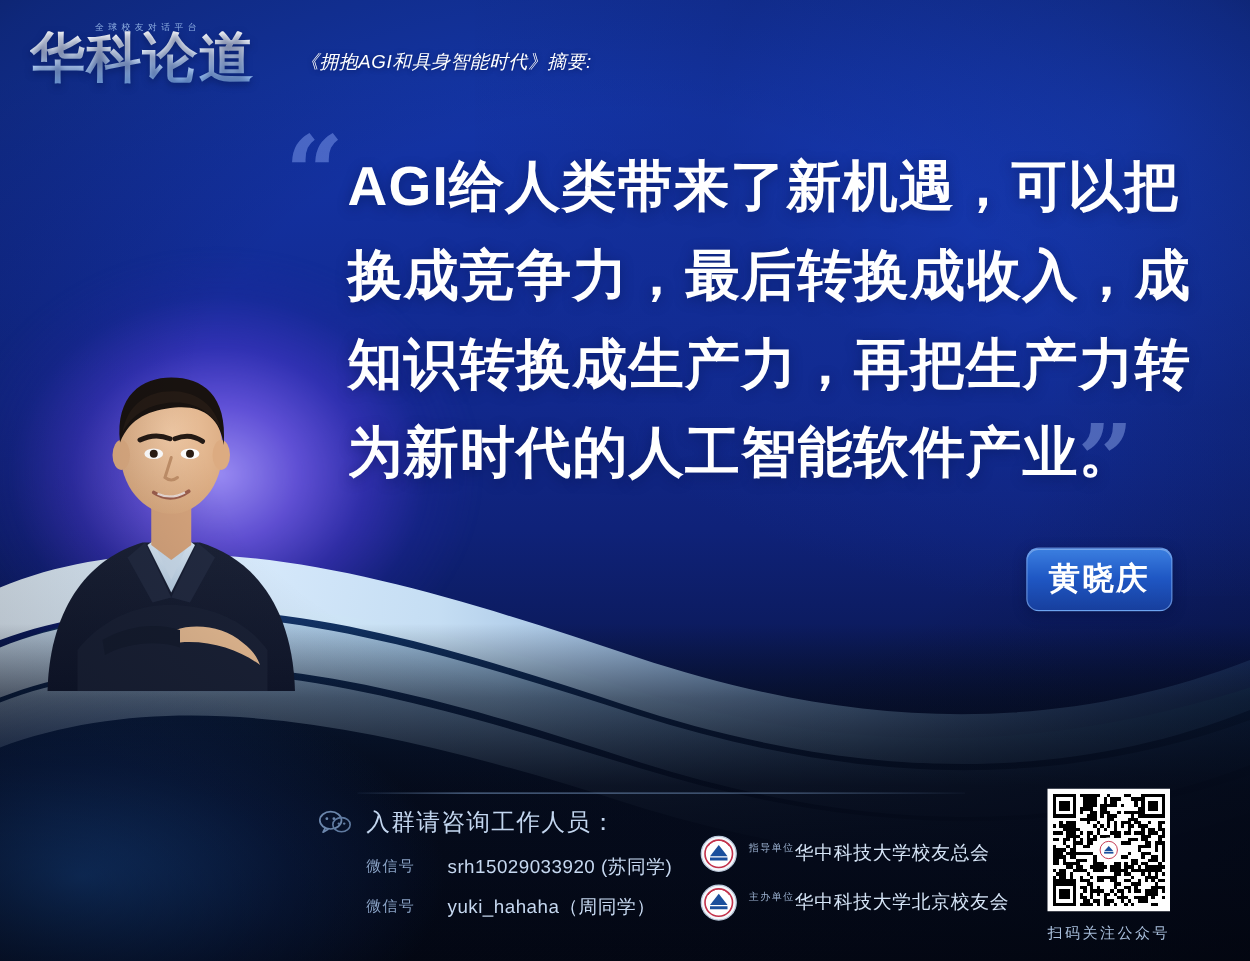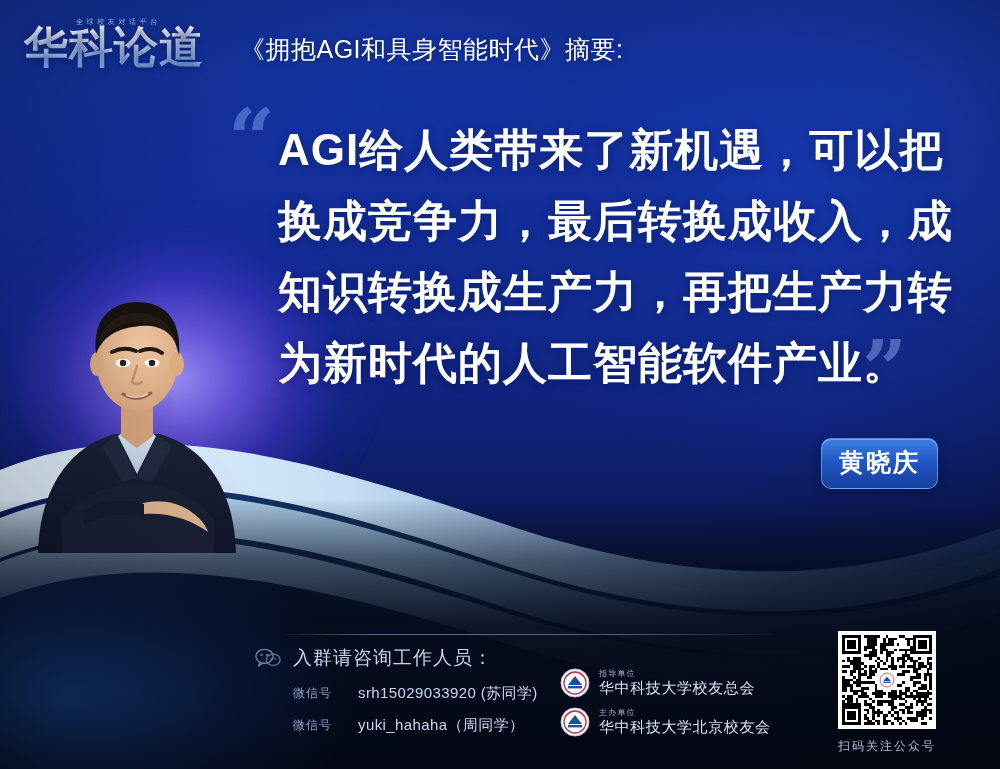--- a/index.html
+++ b/index.html
@@ -89,22 +89,23 @@
     position:absolute;top:10px;left:0;
     font-size:44px;font-weight:700;letter-spacing:1px;
     line-height:1;white-space:nowrap;
     background:linear-gradient(180deg,#ffffff 0%,#eef6ff 34%,#bcd8fb 62%,#7fb2f2 100%);
     -webkit-background-clip:text;background-clip:text;color:transparent;
     text-shadow:0 2px 6px rgba(6,22,80,.55);
     font-family:"DejaVu Sans","Liberation Sans",sans-serif;
   }
   .header-title{
     margin-left:24px;margin-top:6px;
-    font-size:25px;color:#ffffff;letter-spacing:.5px;
+    font-size:15px;color:#ffffff;letter-spacing:.5px;
     text-shadow:0 1px 4px rgba(4,16,60,.5);
+    font-style:italic;
   }
 
   
   .portrait{
     position:absolute;left:22px;top:268px;width:230px;height:285px;
     overflow:hidden;
   }
   .portrait svg{display:block;}
 
   
@@ -167,21 +168,21 @@
     display:flex;align-items:center;gap:26px;
     margin-top:13px;margin-left:38px;
   }
   .contact-label{font-size:12px;color:#8aa3c6;letter-spacing:1px;}
   .contact-value{font-size:15px;color:#c6d8f0;letter-spacing:.4px;}
 
   
   .orgs{position:absolute;left:560px;top:668px;}
   .org{display:flex;align-items:center;gap:9px;margin-bottom:9px;}
   .org-seal{width:30px;height:30px;flex:none;}
-  .org-text{display:flex;flex-direction:column;line-height:1.05;}
+  .org-text{display:flex;line-height:1.05;}
   .org-kind{font-size:8px;color:#9db3d2;letter-spacing:1.2px;margin-bottom:2px;}
   .org-name{font-size:15px;color:#d5e4f6;letter-spacing:.6px;white-space:nowrap;}
 
   
   .qr-block{position:absolute;left:838px;top:631px;text-align:center;}
   .qr{width:98px;height:98px;background:#fff;padding:4px;position:relative;}
   .qr canvas,.qr svg{display:block;}
   .qr-center{
     position:absolute;left:50%;top:50%;transform:translate(-50%,-50%);
     width:20px;height:20px;border-radius:50%;

